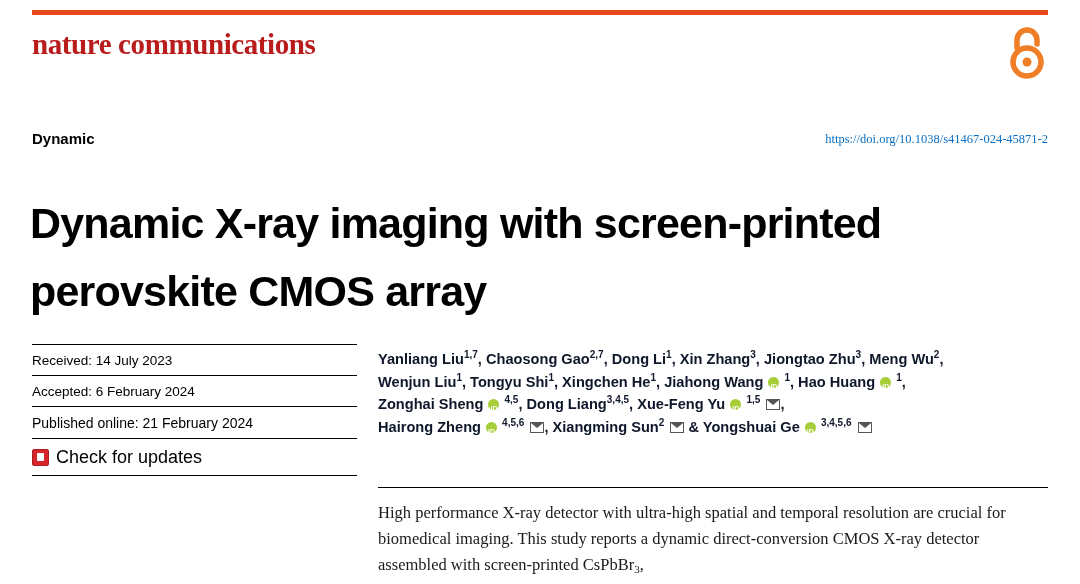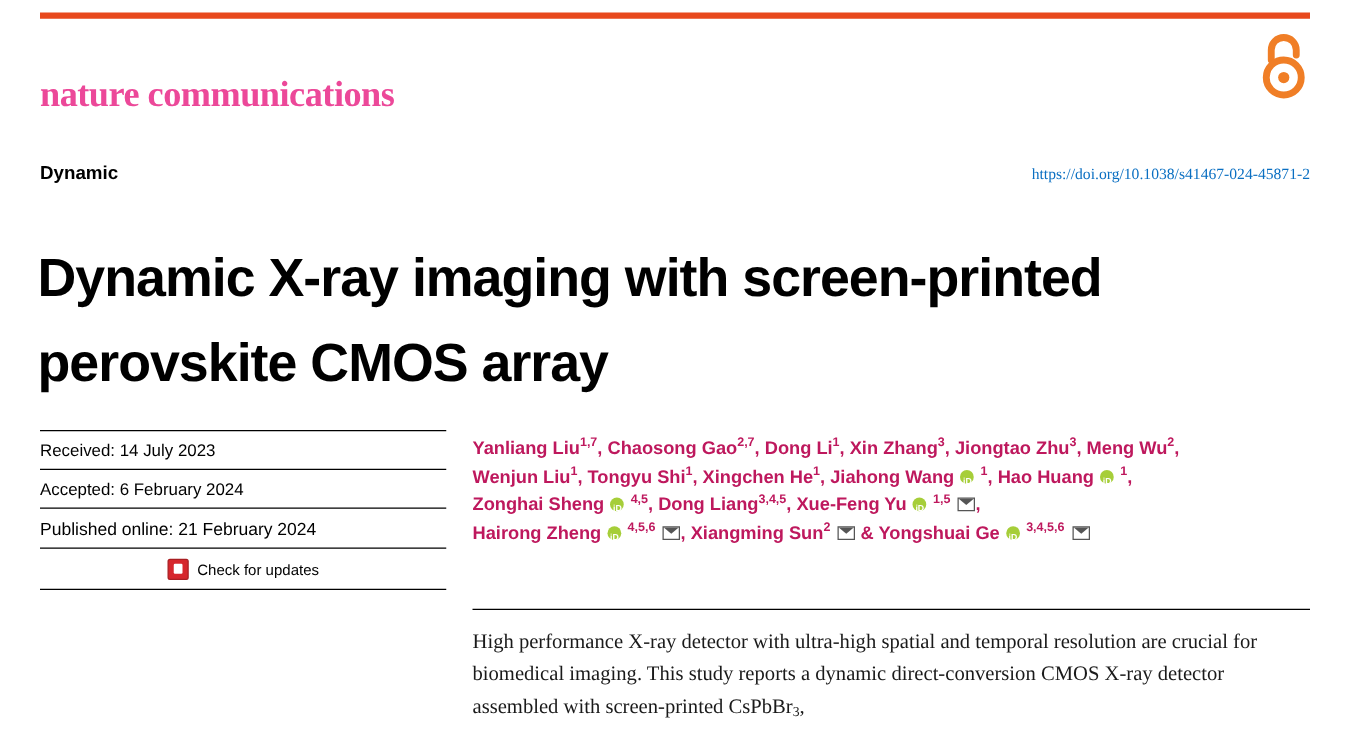--- a/index.html
+++ b/index.html
@@ -30,22 +30,21 @@
     background: #e8491d;
   }
   .masthead {
     position: absolute;
     left: 32px;
     top: 28px;
     font-family: "Liberation Serif", serif;
     font-weight: bold;
     font-size: 29px;
     letter-spacing: -0.4px;
-    color: #ec4899;
-    margin-top: 32px;
+    color: #b91c1c;
   }
   .oa-icon {
     position: absolute;
     right: 30px;
     top: 26px;
     width: 46px;
     height: 54px;
   }
   .meta-row {
     position: absolute;
@@ -102,22 +101,21 @@
   }
   .info-item.serif {
     font-family: Liberation Sans, sans-serif;
     font-size: 14px;
   }
   .check-row {
     display: flex;
     align-items: center;
     gap: 7px;
     padding: 8px 0 7px 0;
-    font-size: 12px;
-    justify-content: center;
+    font-size: 18px;
   }
   .check-badge {
     width: 15px;
     height: 15px;
     background: #d6262c;
     border: 1px solid #a81e22;
     border-radius: 2px;
     position: relative;
     flex: 0 0 auto;
   }
@@ -134,21 +132,21 @@
   
   .authors {
     position: absolute;
     left: 378px;
     top: 348px;
     width: 670px;
     font-family: "Liberation Sans", sans-serif;
     font-weight: bold;
     font-size: 14.6px;
     line-height: 22.5px;
-    color: #be185d;
+    color: #0f172a;
   }
   .authors sup {
     font-size: 10px;
     font-weight: bold;
     vertical-align: super;
     line-height: 0;
   }
   .orcid {
     display: inline-block;
     width: 11px;

